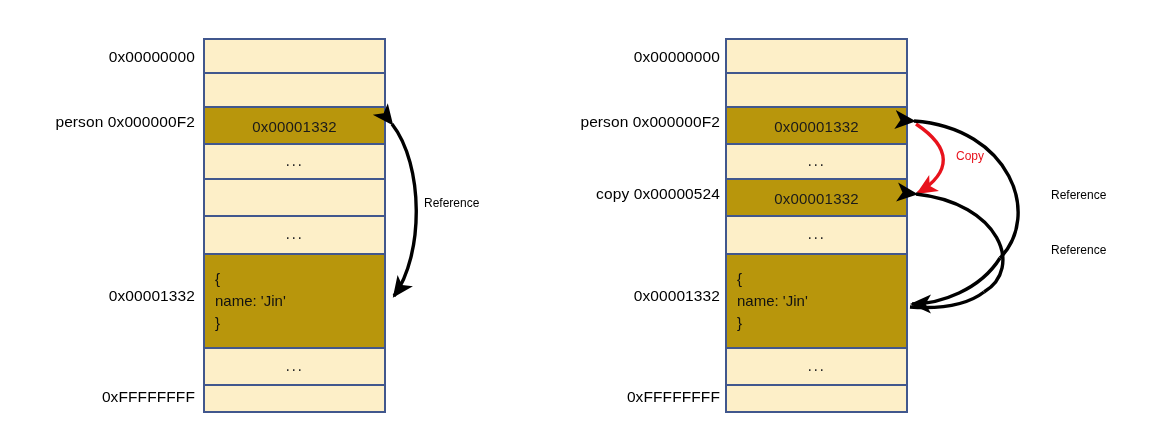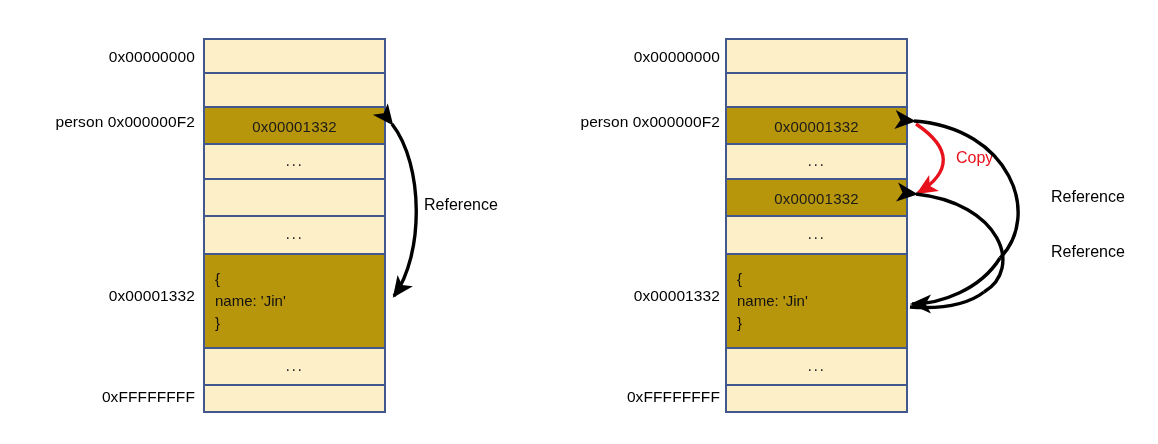--- a/index.html
+++ b/index.html
@@ -74,21 +74,21 @@
     position: absolute;
     text-align: right;
     font-size: 15.5px;
     color: #000;
     white-space: nowrap;
     letter-spacing: .1px;
   }
   
   .arrow-caption {
     position: absolute;
-    font-size: 16px;
+    font-size: 12px;
     color: #000;
     white-space: nowrap;
     text-align: center;
   }
   .arrow-caption.red { color: #e8121c; }
   svg.arrows {
     position: absolute;
     top: 0; left: 0;
     width: 1158px;
     height: 444px;
@@ -127,20 +127,21 @@
     <div class="mem-row" style="height:37px;">
       <div class="cell-dots">...</div>
     </div>
     <div class="mem-row" style="height:25px;"></div>
   </div>
 
   <div class="arrow-caption" style="left:424px; top:196px;">Reference</div>
 
   <div class="addr-label" style="left:545px; top:48px; width:175px;">0x00000000</div>
   <div class="addr-label" style="left:545px; top:113px; width:175px;">person 0x000000F2</div>
+  <div class="addr-label" style="left:545px; top:185px; width:175px;">copy 0x00000524</div>
   <div class="addr-label" style="left:545px; top:287px; width:175px;">0x00001332</div>
   <div class="addr-label" style="left:545px; top:388px; width:175px;">0xFFFFFFFF</div>
 
   <div class="mem-col" style="left:725px; top:38px; width:183px; height:375px;">
     <div class="mem-row" style="height:34px;"></div>
     <div class="mem-row" style="height:34px;"></div>
     <div class="mem-row gold" style="height:37px;">
       <div class="cell-center">0x00001332</div>
     </div>
     <div class="mem-row" style="height:35px;">

